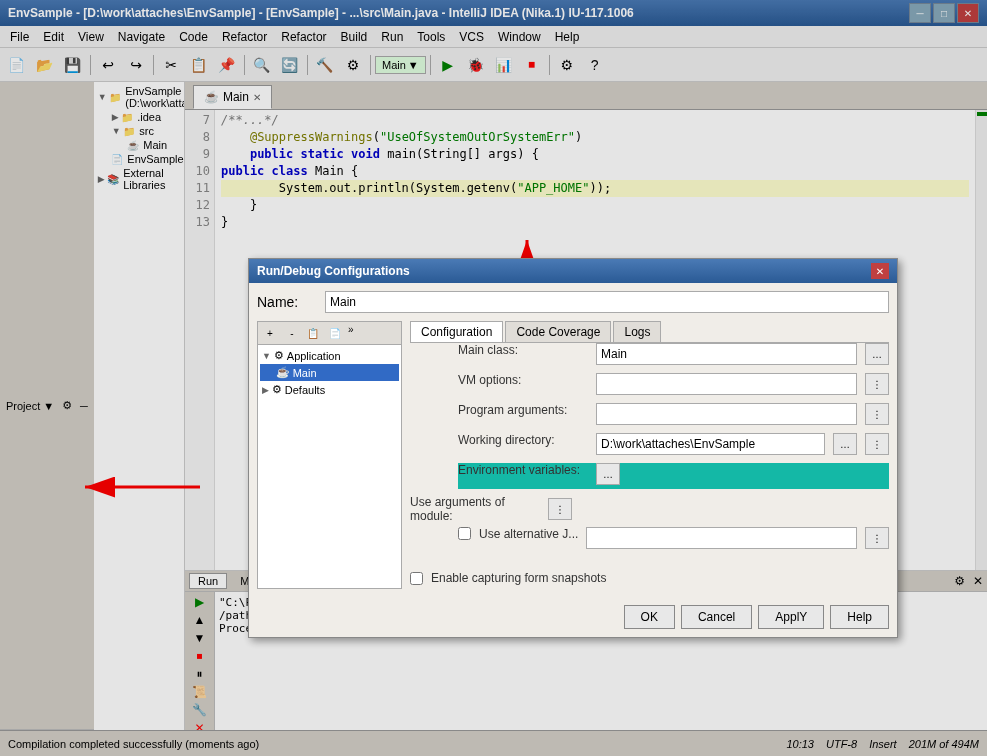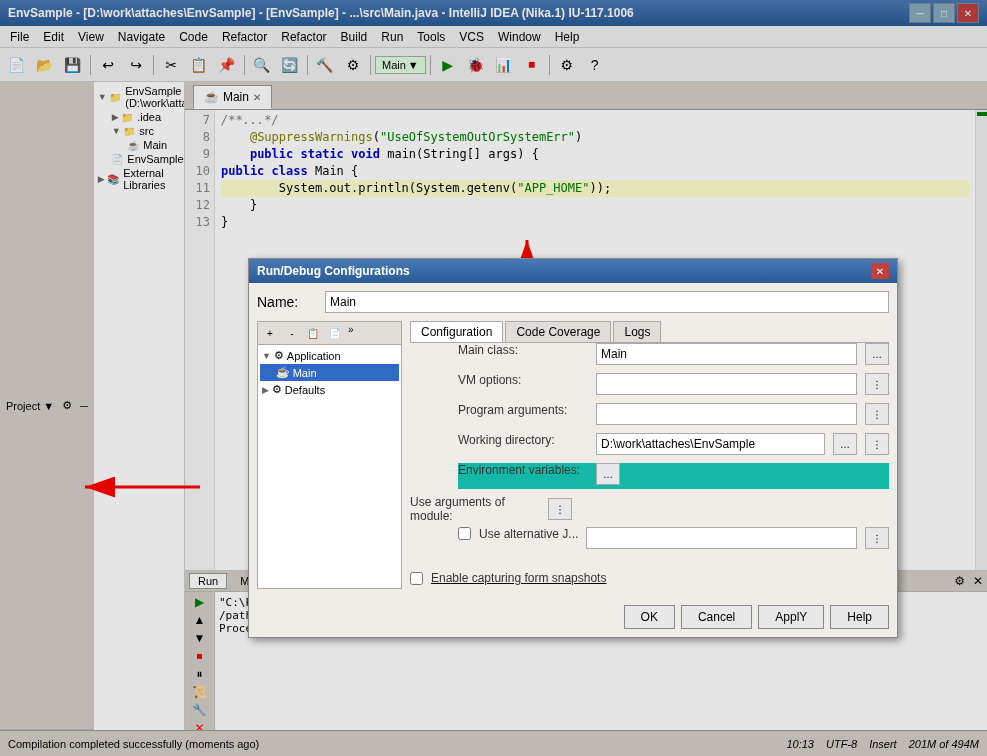--- a/index.html
+++ b/index.html
@@ -390,21 +390,21 @@
             <button class="browse-btn">⋮</button>
           </div>
 
           <div class="form-row">
             <input type="checkbox" style="">
             <span class="form-label" style="width:auto;">Use alternative J...</span>
             <input class="form-input-text" value="" style="flex: 1 1 0%;">
             <button class="browse-btn">⋮</button>
           </div>
 
-          <div class="form-row-full" style="margin-top:18px;text-decoration:underline;">
+          <div class="form-row-full" style="margin-top:18px;">
             <input type="checkbox" style="">
             <span class="cb-label">Enable capturing form snapshots</span>
           </div>
         </div>
       </div>
     </div>
 
     <div id="dialog-footer">
       <button class="dlg-btn primary">OK</button>
       <button class="dlg-btn">Cancel</button>

